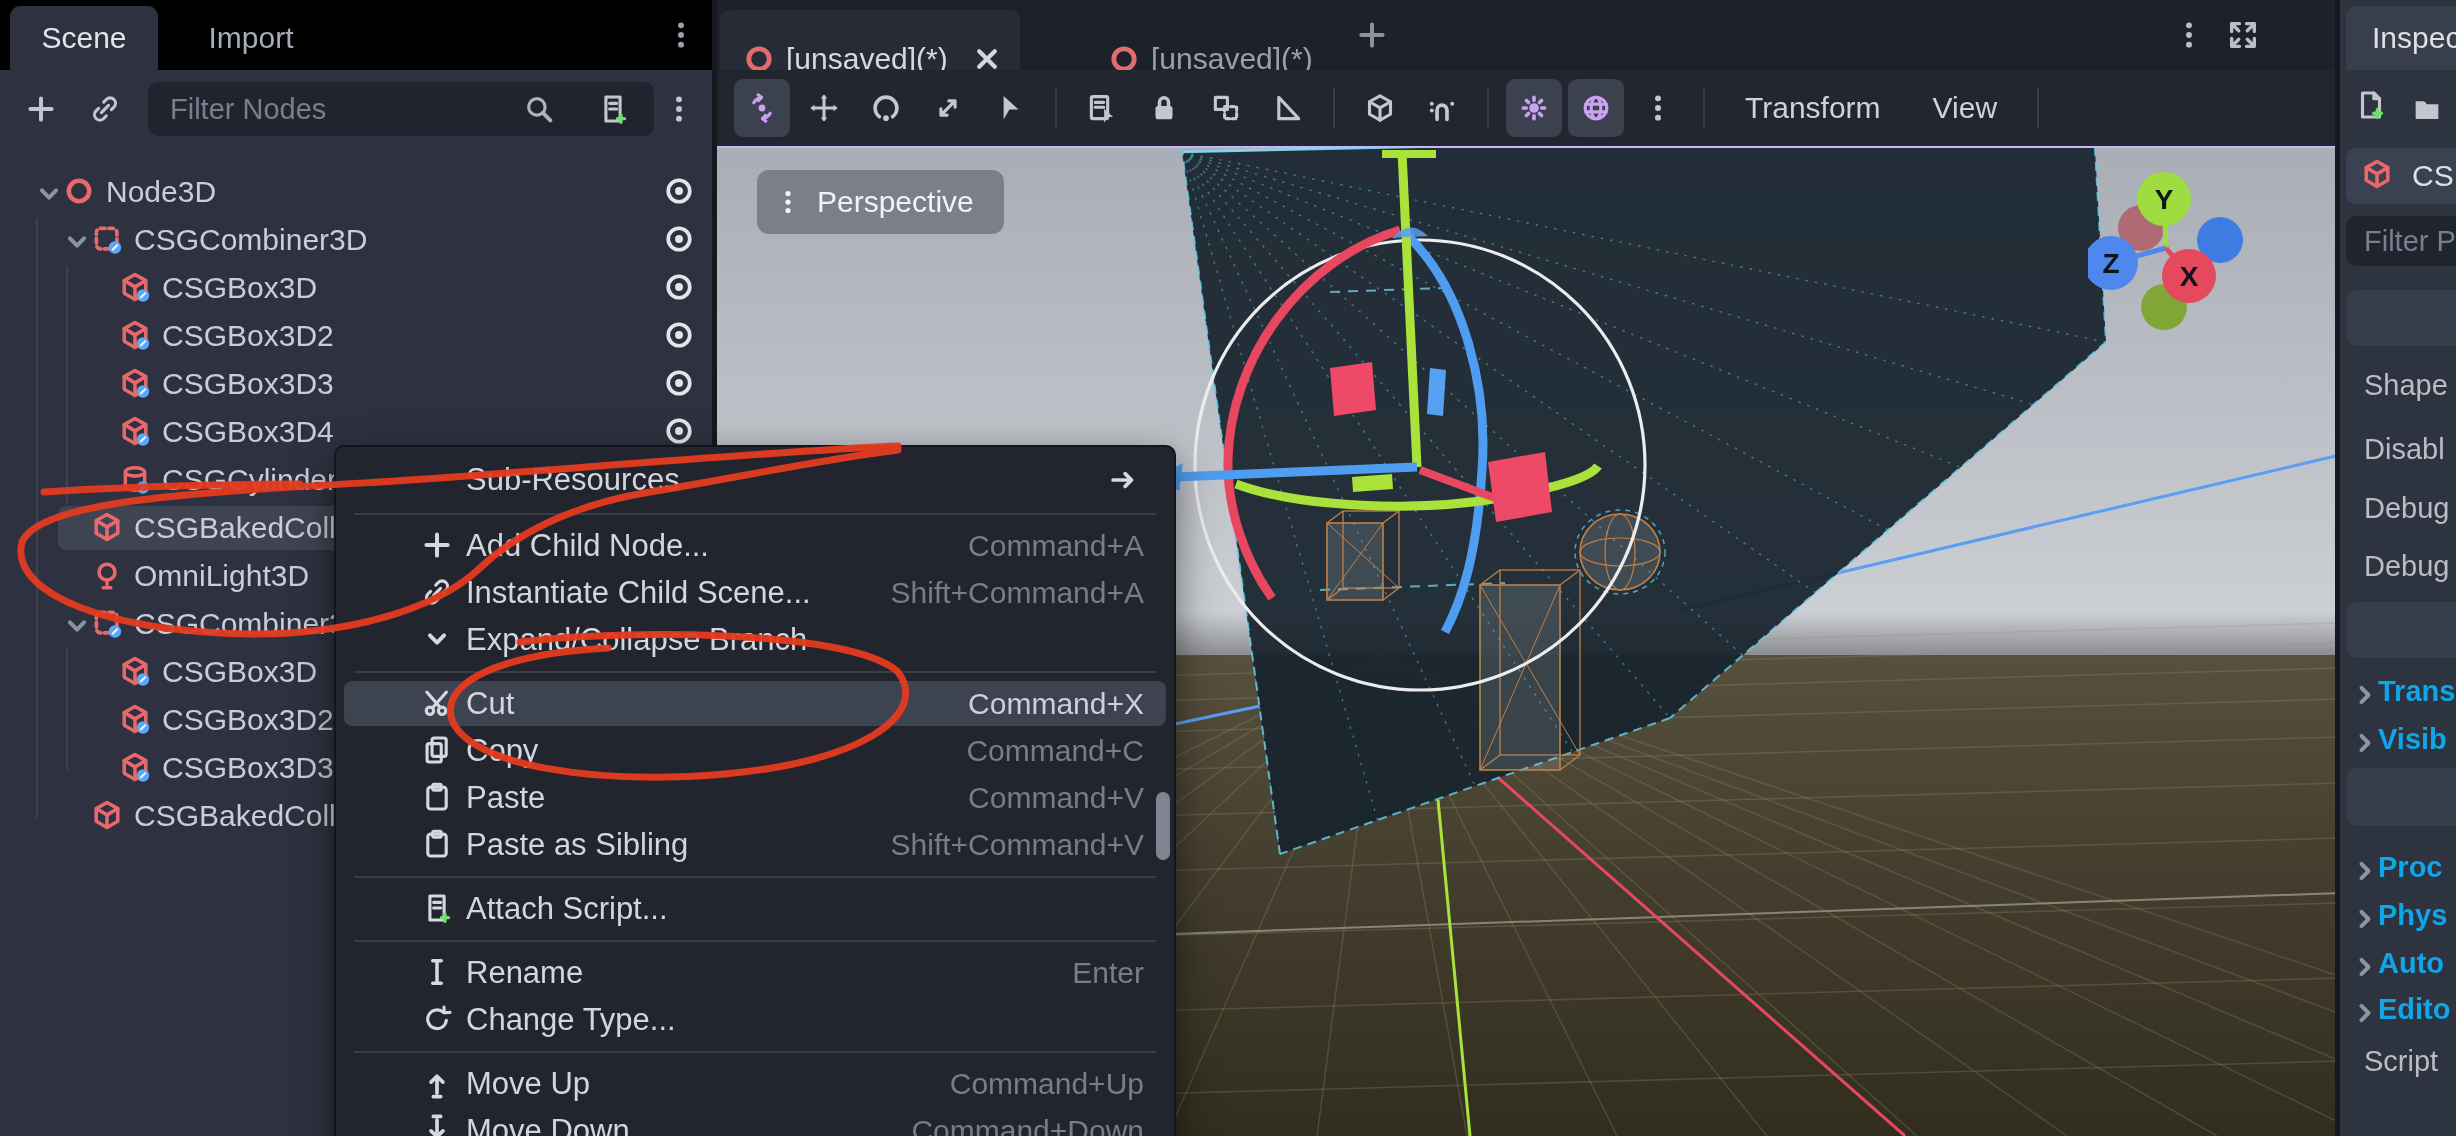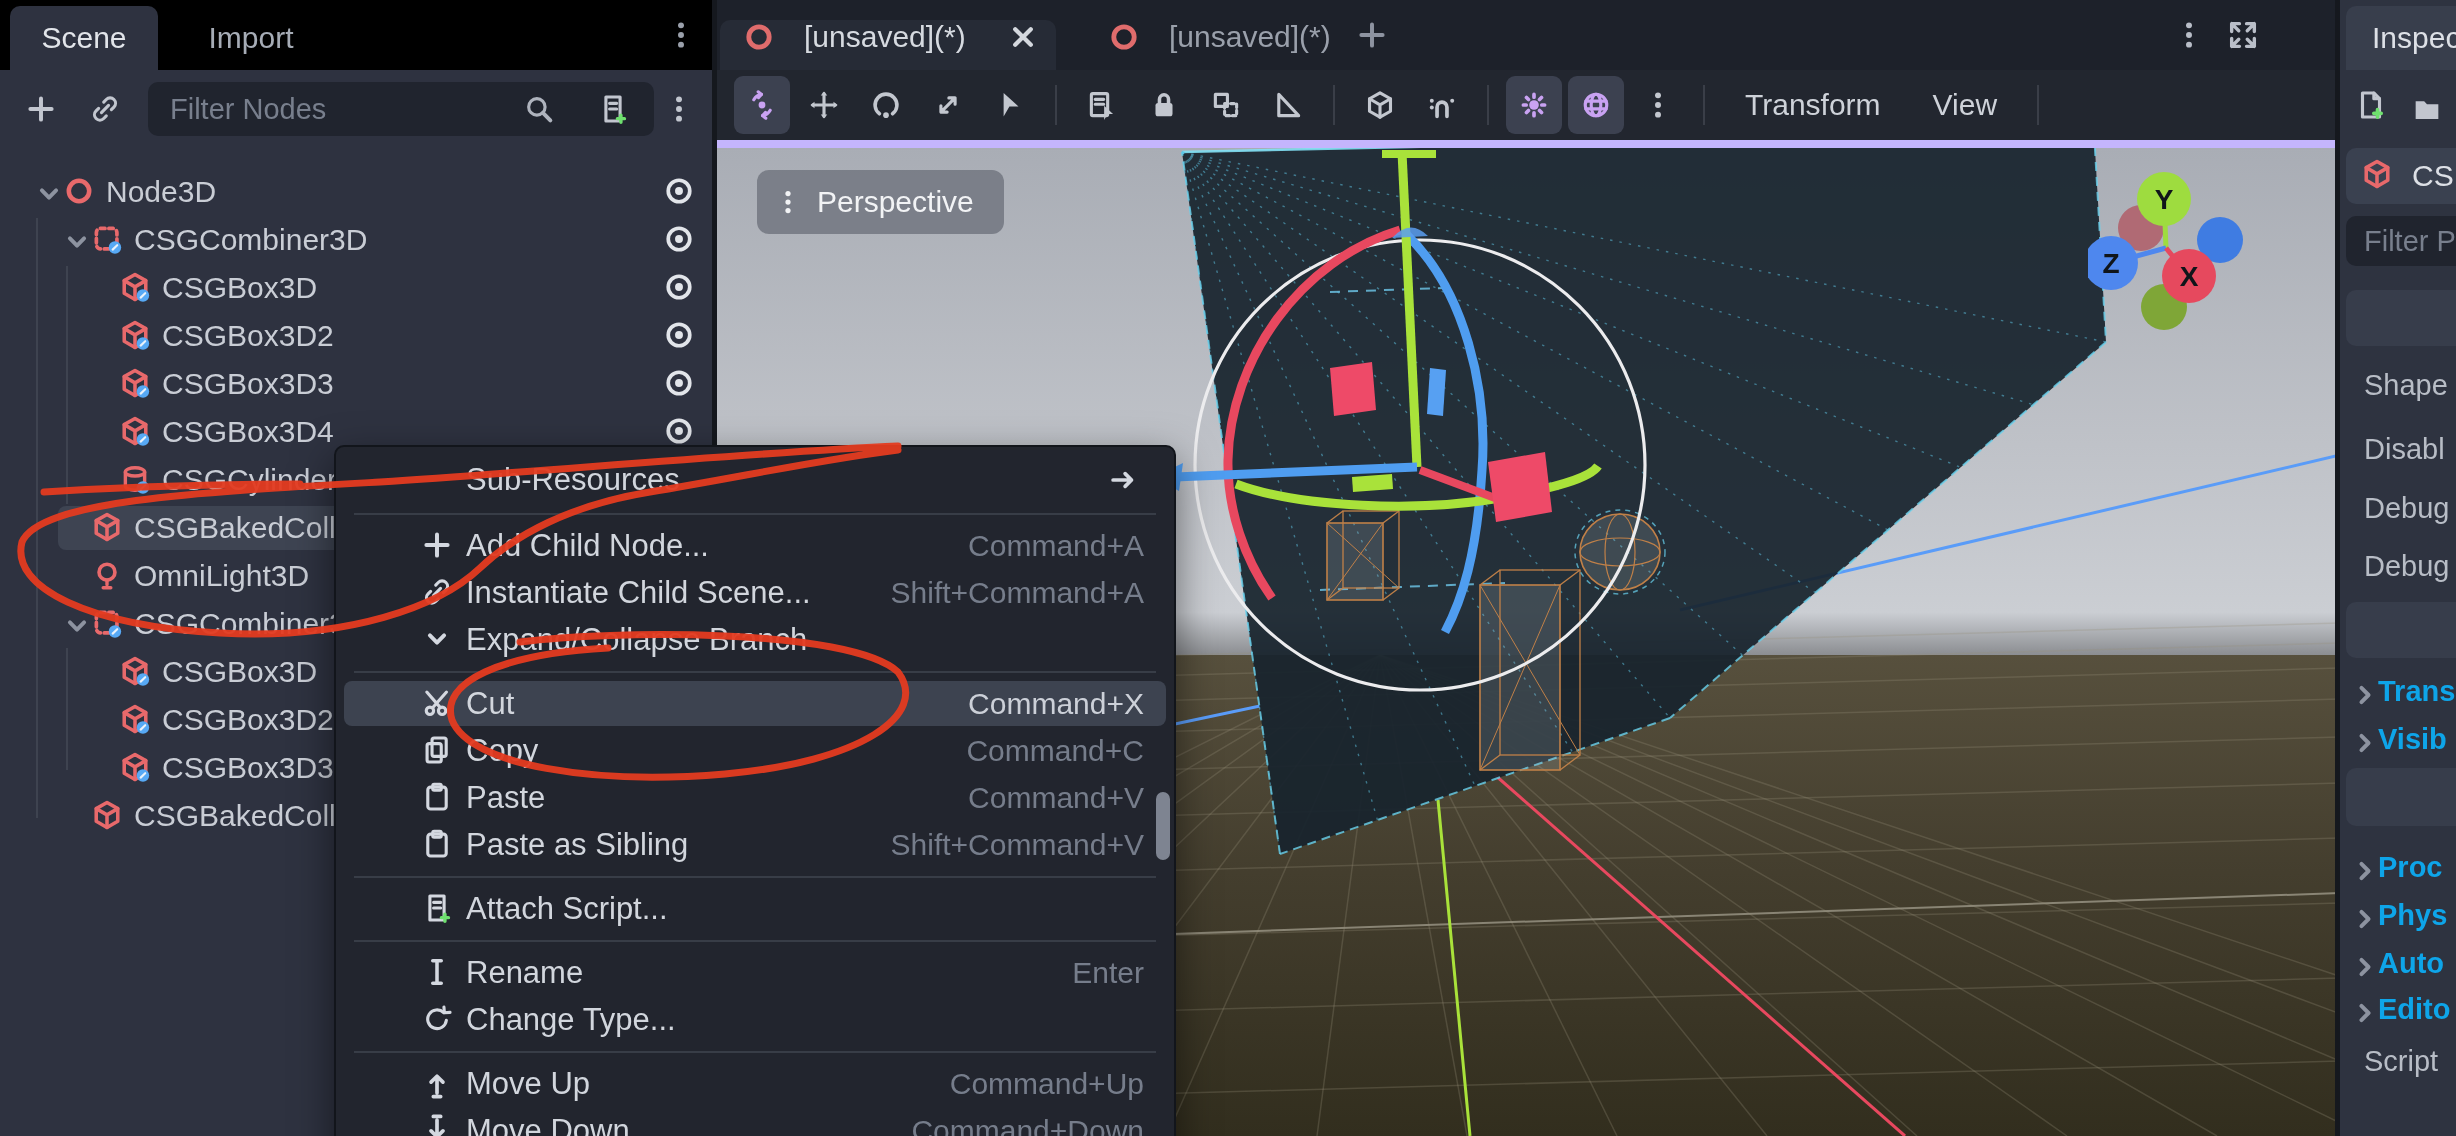--- a/index.html
+++ b/index.html
@@ -28,28 +28,28 @@
   .guide{position:absolute;width:2px;background:#3e4350;}
   .trow{position:absolute;left:0;width:712px;height:48px;display:flex;align-items:center;padding-left:8px;}
   .trow .sel{position:absolute;left:58px;right:4px;top:2px;bottom:2px;background:#3e4452;border-radius:8px;}
   .trow .chev{width:30px;height:30px;color:#8d93a0;position:relative;}
   .trow .nicon{width:36px;height:36px;position:relative;color:#e8696b;}
   .trow .lbl{font-size:30px;color:#c9cdd5;margin-left:8px;position:relative;white-space:nowrap;}
   .trow .eye{position:absolute;right:22px;top:6px;width:36px;height:36px;color:#e2e5ea;}
   
   #vp{left:717px;top:0;width:1623px;height:1136px;background:#1d212a;}
   #vp-tabbar{left:0;top:0;width:1623px;height:70px;background:#1d212a;}
-  .vtab{position:absolute;top:20px;height:66px;display:flex;align-items:flex-start;gap:18px;}
+  .vtab{position:absolute;top:10px;height:66px;display:flex;align-items:flex-end;}
   .vtab.active{background:#262b36;border-radius:10px 10px 0 0;}
   .vtab .ring{width:34px;height:34px;color:#e06c6c;margin:0 10px 0 22px;}
   .vtab .tlbl{font-size:30px;color:#d6dae0;}
   .vtab.dim .tlbl{color:#9aa0ab;}
   .vtab .cls{width:34px;height:34px;color:#d4d8de;margin:0 16px 0 22px;}
   #vp-toolbar{left:0;top:70px;width:1623px;height:78px;background:#22262f;
-      display:flex;align-items:center;border-bottom:8px solid #c4b5fd;box-sizing:border-box;}
+      display:flex;align-items:center;border-bottom:2px solid #c4b5fd;box-sizing:border-box;}
   .vbtn{width:56px;height:58px;border-radius:9px;display:flex;align-items:center;
       justify-content:center;color:#c3c7cf;margin:0 3px;}
   .vbtn.active{background:#3c4150;color:#c9a2f2;}
   .vsep{width:2px;height:40px;background:#3a3e48;margin:0 14px;}
   .vmenu{font-size:30px;color:#ced2d9;padding:0 26px;}
   #vp-canvas{left:0;top:148px;width:1623px;height:988px;overflow:hidden;
       background:linear-gradient(#a9adb5 0%,#bfc2c8 30%,#cbced3 47%,#909296 51%,#8c8e92 51.3%);}
   #ground{left:0;top:507px;width:1623px;height:481px;
       background:linear-gradient(#57503d 0%,#443e2e 45%,#322e1e 100%);}
   #scene-svg{left:0;top:0;}

